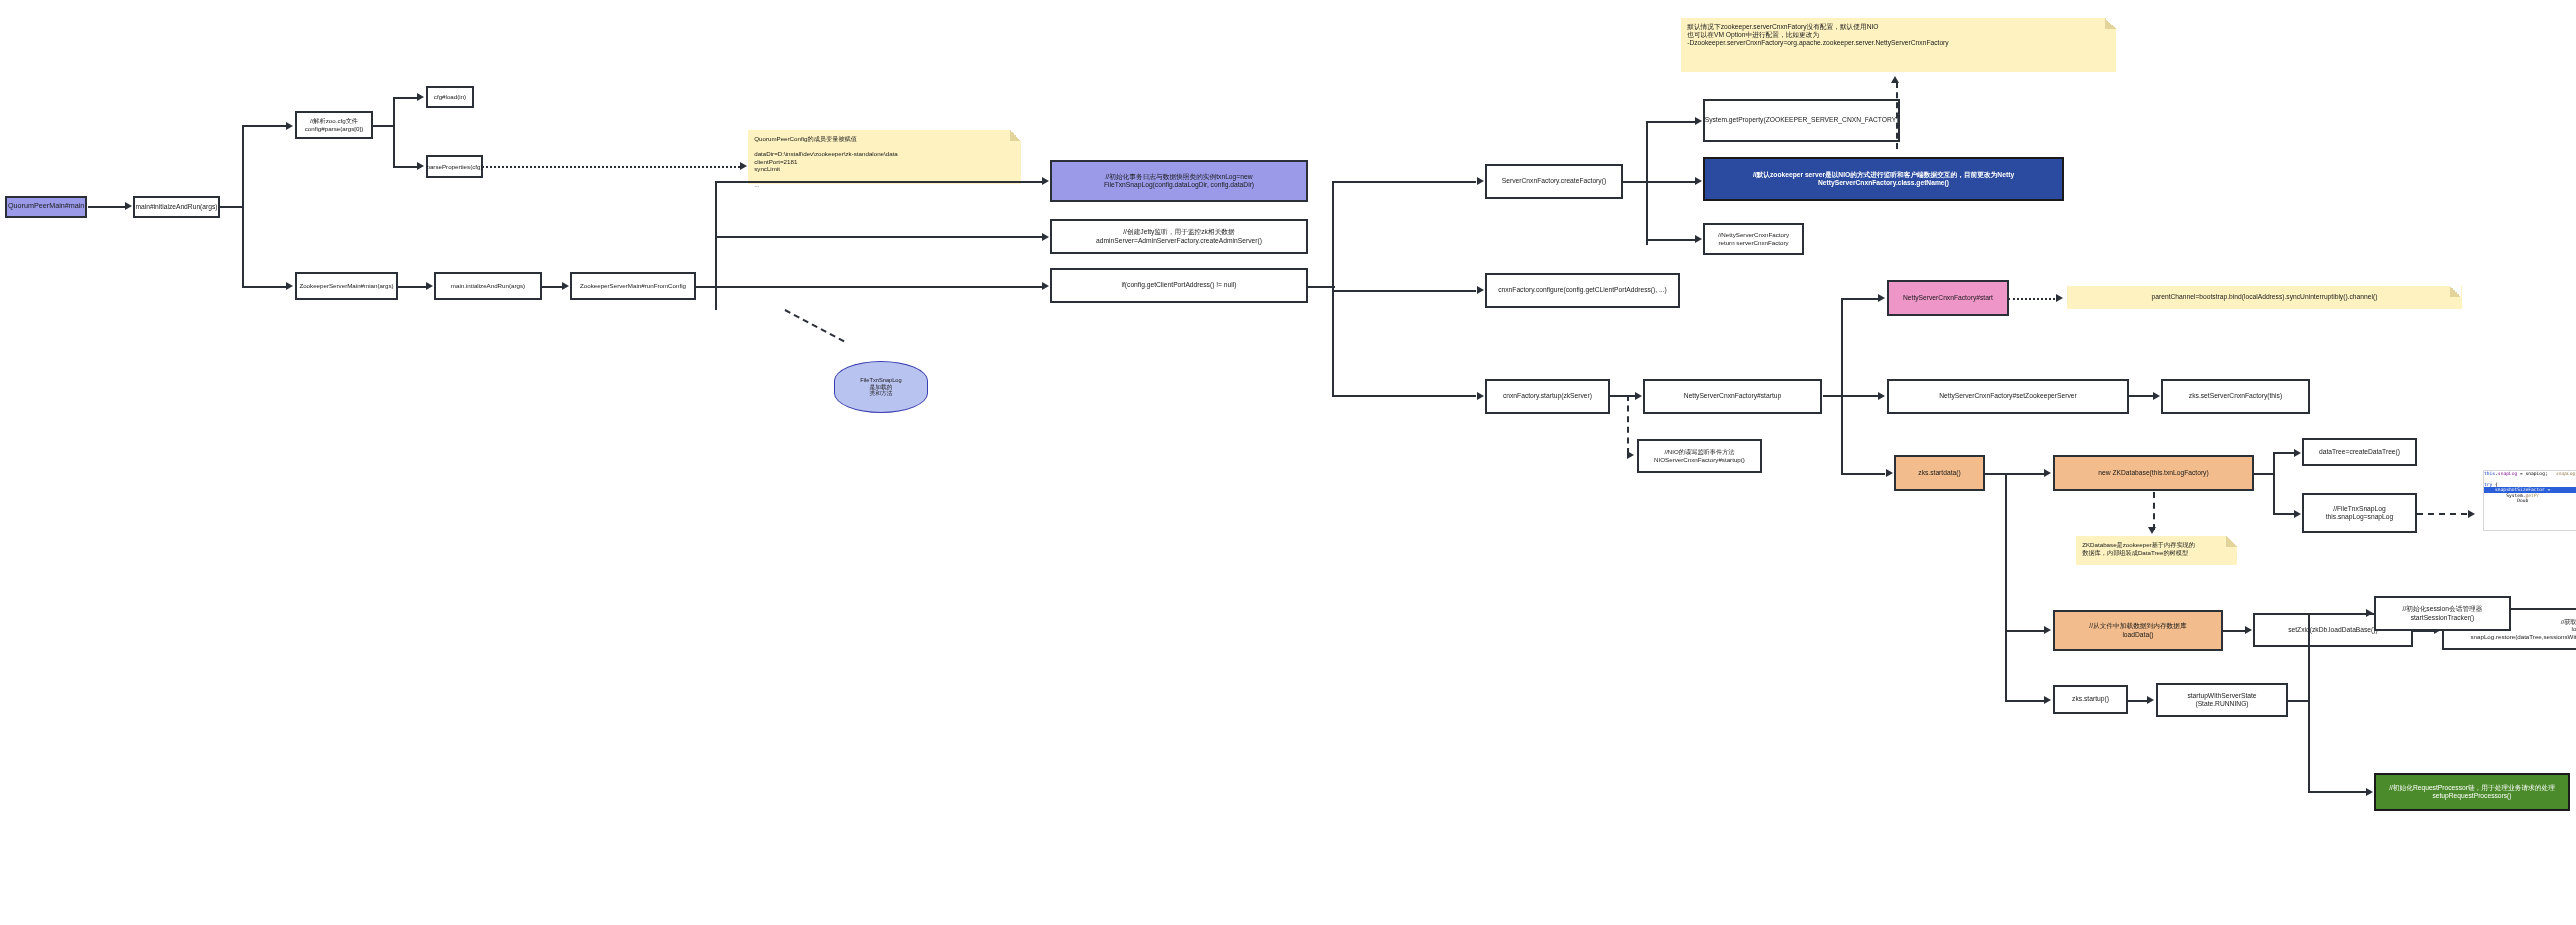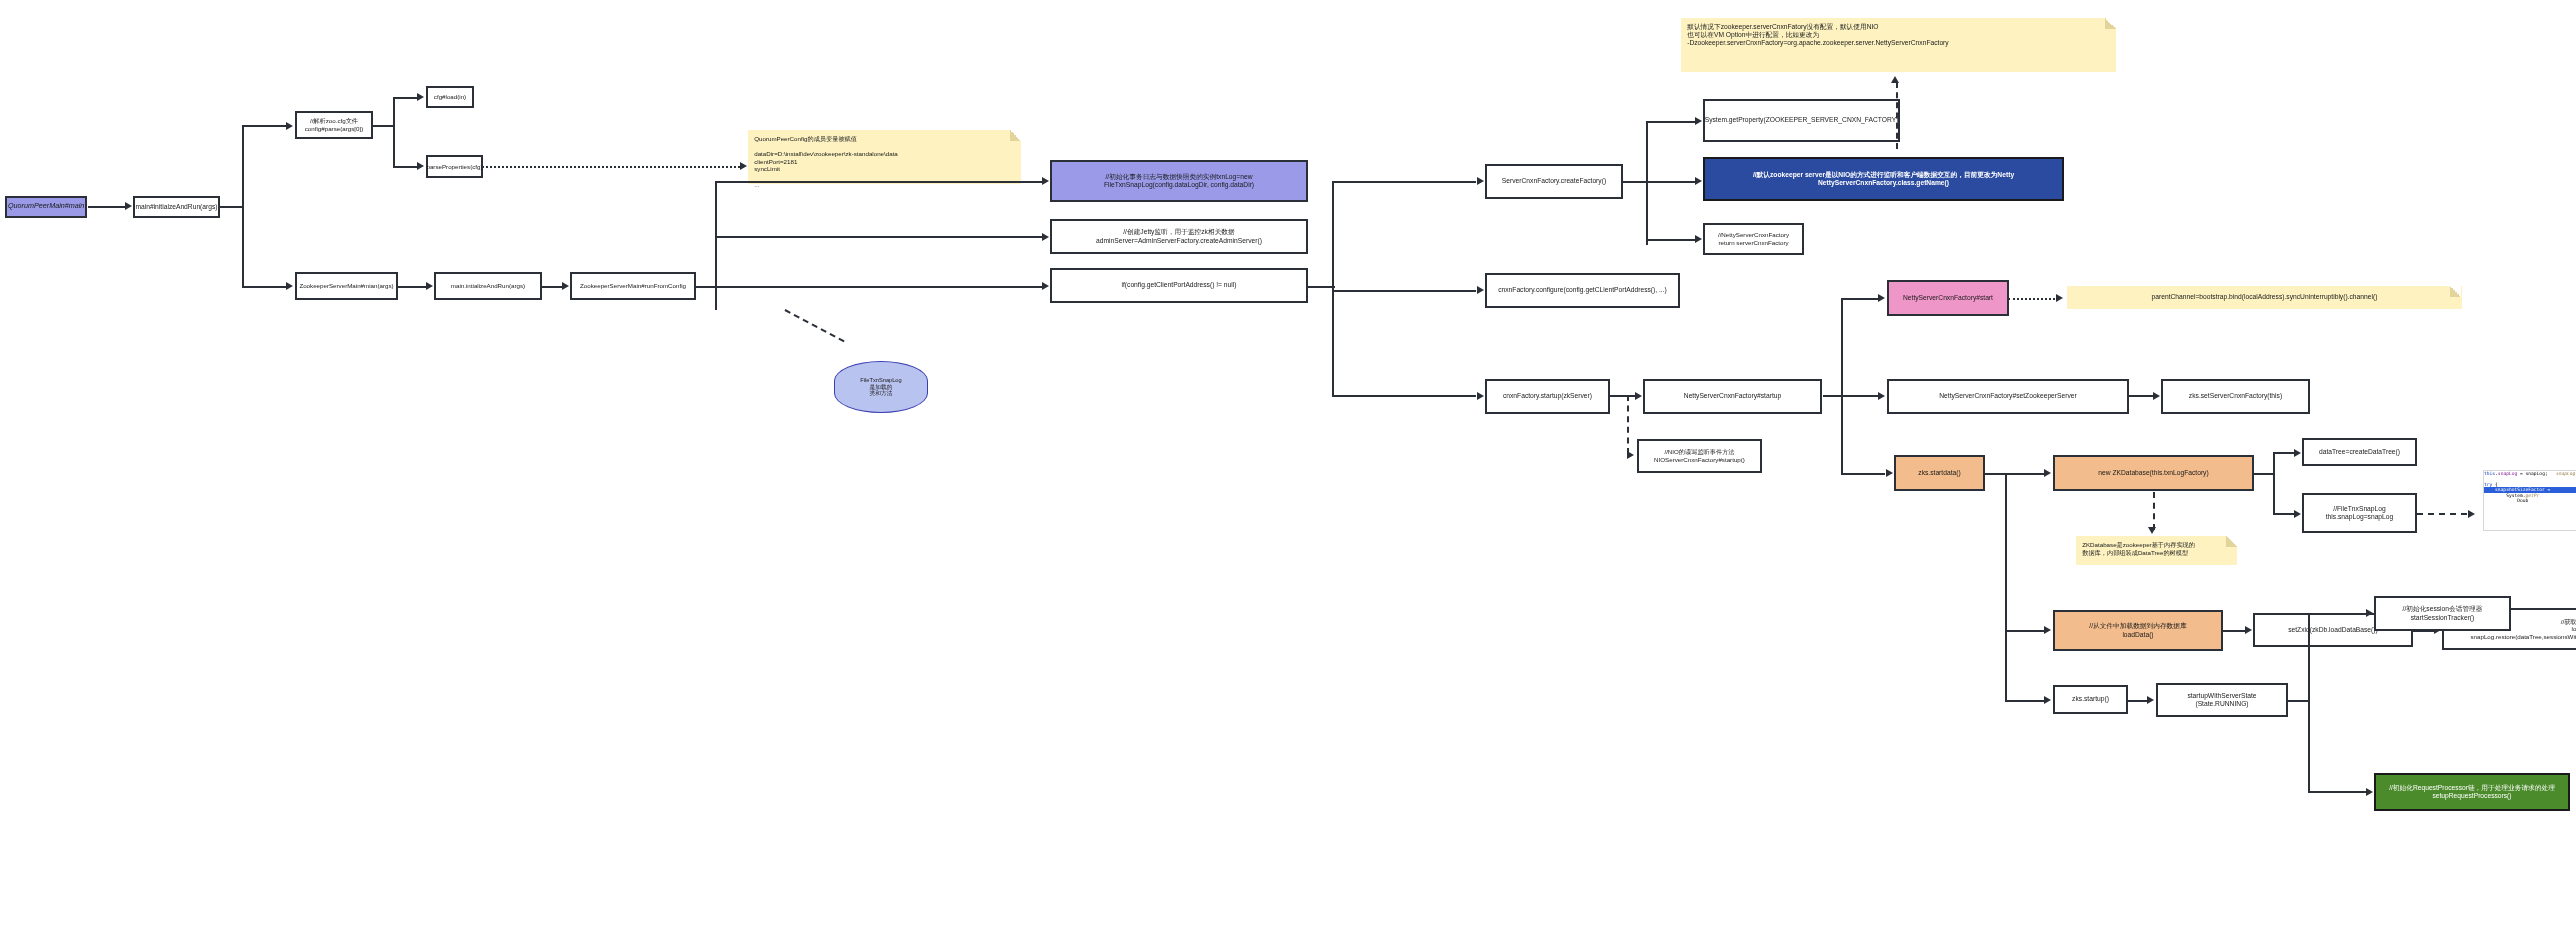--- a/index.html
+++ b/index.html
@@ -56,21 +56,21 @@
   .code .kw{color:#0033b3;}
   .code .fld{color:#871094;}
   .code .hint{color:#9a7b4f;font-style:italic;}
   .code .sel{background:#2b5fd9;color:#fff;}
 </style>
 </head>
 <body>
 
 <div id="canvas">
 
-  <div class="node" style="left:5.2px;top:196px;width:82px;height:21.6px;font-size:7.2px;background:#9a9ae8;font-style:italic;">QuorumPeerMain#main</div>
+  <div class="node" style="left:5.2px;top:196px;width:82px;height:21.6px;font-size:7.2px;background:#9a9ae8;">QuorumPeerMain#main</div>
   <div class="ln lnh" style="left:88px;top:206px;width:37px;"></div>
   <div class="arr arr-r" style="left:125px;top:202px;"></div>
 
   <div class="node" style="left:133px;top:196px;width:87px;height:21.6px;font-size:6.7px;">main#initialzeAndRun(args)</div>
 
   <div class="ln lnh" style="left:219px;top:206px;width:25px;"></div>
   <div class="ln lnv" style="left:242px;top:125px;height:163px;"></div>
 
   <div class="ln lnh" style="left:242px;top:125px;width:44px;"></div>
   <div class="arr arr-r" style="left:286px;top:122px;"></div>

